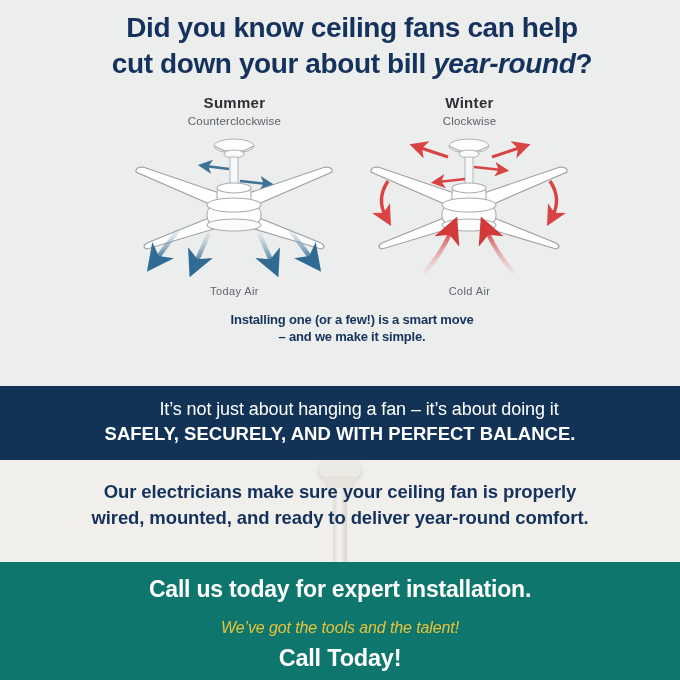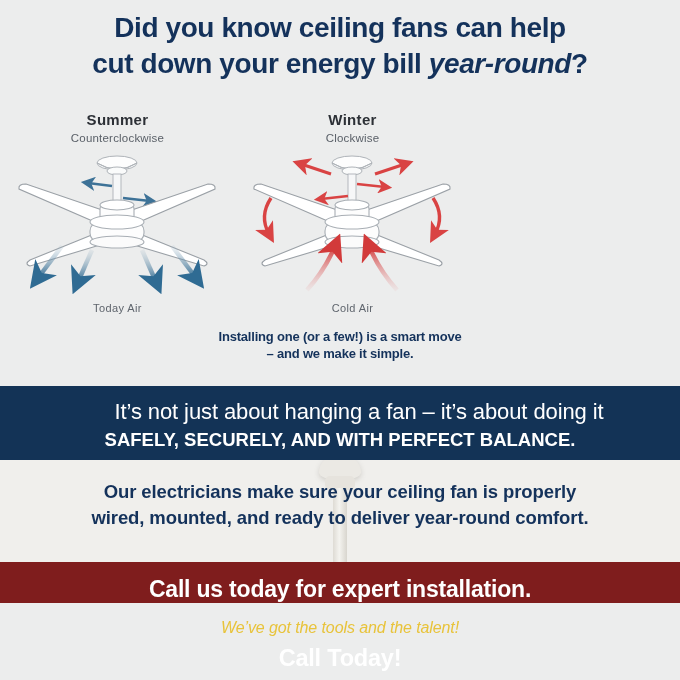--- a/index.html
+++ b/index.html
@@ -2,40 +2,40 @@
 <html><head>
 <meta charset="utf-8">
 <style>
   * { box-sizing: border-box; margin: 0; padding: 0; }
   html, body {
     width: 680px; height: 680px;
     font-family: "Liberation Sans", sans-serif;
     background: #eceded;
     overflow: hidden;
   }
-  .page { position: relative; width: 680px; height: 603px; background: #eceded; }
+  .page { position: relative; width: 680px; height: 680px; background: #eceded; padding-left: 24px; }
 
   
   .headline {
     padding: 10px 28px 0;
     text-align: center;
     color: #14325b;
     font-weight: bold;
     font-size: 28px;
     line-height: 1.28;
     letter-spacing: -0.4px;
   }
   .headline .em { font-style: italic; font-weight: bold; }
 
   
   .seasons {
     display: flex;
-    justify-content: flex-start;
+    justify-content: center;
     align-items: flex-start;
-    margin-top: 29px;
+    margin-top: 12px;
   }
   .season { width: 235px; text-align: center; }
   .season-title {
     font-size: 15px; font-weight: bold; color: #2c3036;
     letter-spacing: 0.3px;
   }
   .season-sub {
     font-size: 11.5px; color: #5a6068; margin-top: 4px;
     letter-spacing: 0.2px;
   }
@@ -58,21 +58,21 @@
 
   
   .band-navy {
     position: absolute;
     left: 0; right: 0;
     background: #133356;
     color: #ffffff;
     text-align: center;
   }
   .band1 { top: 386px; height: 74px; padding-top: 11px; }
-  .band1 .l1 { font-size: 22px; line-height: 1.35; letter-spacing: -0.1px; margin-left: 38px; }
+  .band1 .l1 { font-size: 18px; line-height: 1.35; letter-spacing: -0.1px; margin-left: 38px; }
   .band1 .l2 { font-size: 18.5px; font-weight: bold; letter-spacing: 0px; line-height: 1.4; }
 
   
   .photo-section {
     position: absolute;
     left: 0; right: 0;
     top: 460px; height: 102px;
     background: #f0efec;
     overflow: hidden;
   }
@@ -107,21 +107,21 @@
     font-size: 18.5px;
     line-height: 1.4;
     padding: 19px 22px 0;
     letter-spacing: -0.1px;
   }
 
   
   .band2 {
     position: absolute;
     left: 0; right: 0; top: 562px; bottom: 0;
-    background: #7f1d1d;
+    background: #0f766e;
     text-align: center;
     padding-top: 14px;
   }
   .cta1 {
     color: #ffffff; font-weight: bold; font-size: 23px;
     letter-spacing: -0.2px;
   }
   .cta2 {
     color: #e8c33a; font-style: italic; font-size: 16px;
     margin-top: 16px; letter-spacing: -0.1px;
@@ -131,21 +131,21 @@
     margin-top: 8px; letter-spacing: -0.2px;
   }
 </style>
 </head>
 <body>
 
 <div class="page">
 
   <div class="headline">
     <div>Did you know ceiling fans can help</div>
-    <div><span>cut down your energy bill </span><span class="em">year-round</span><span>?</span></div>
+    <div><span>cut down your about bill </span><span class="em">year-round</span><span>?</span></div>
   </div>
 
   <div class="seasons">
 
     <div class="season">
       <div class="season-title">Summer</div>
       <div class="season-sub">Counterclockwise</div>
       <div class="fan-wrap">
         <svg width="235" height="150" viewBox="0 0 235 150">
           <defs>

